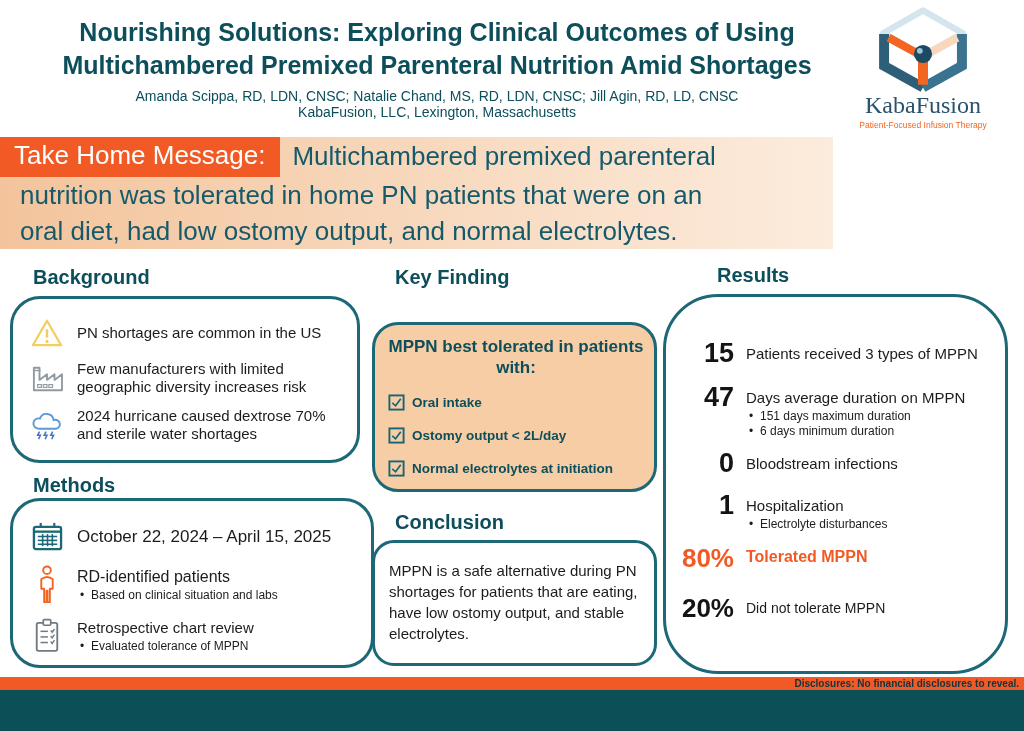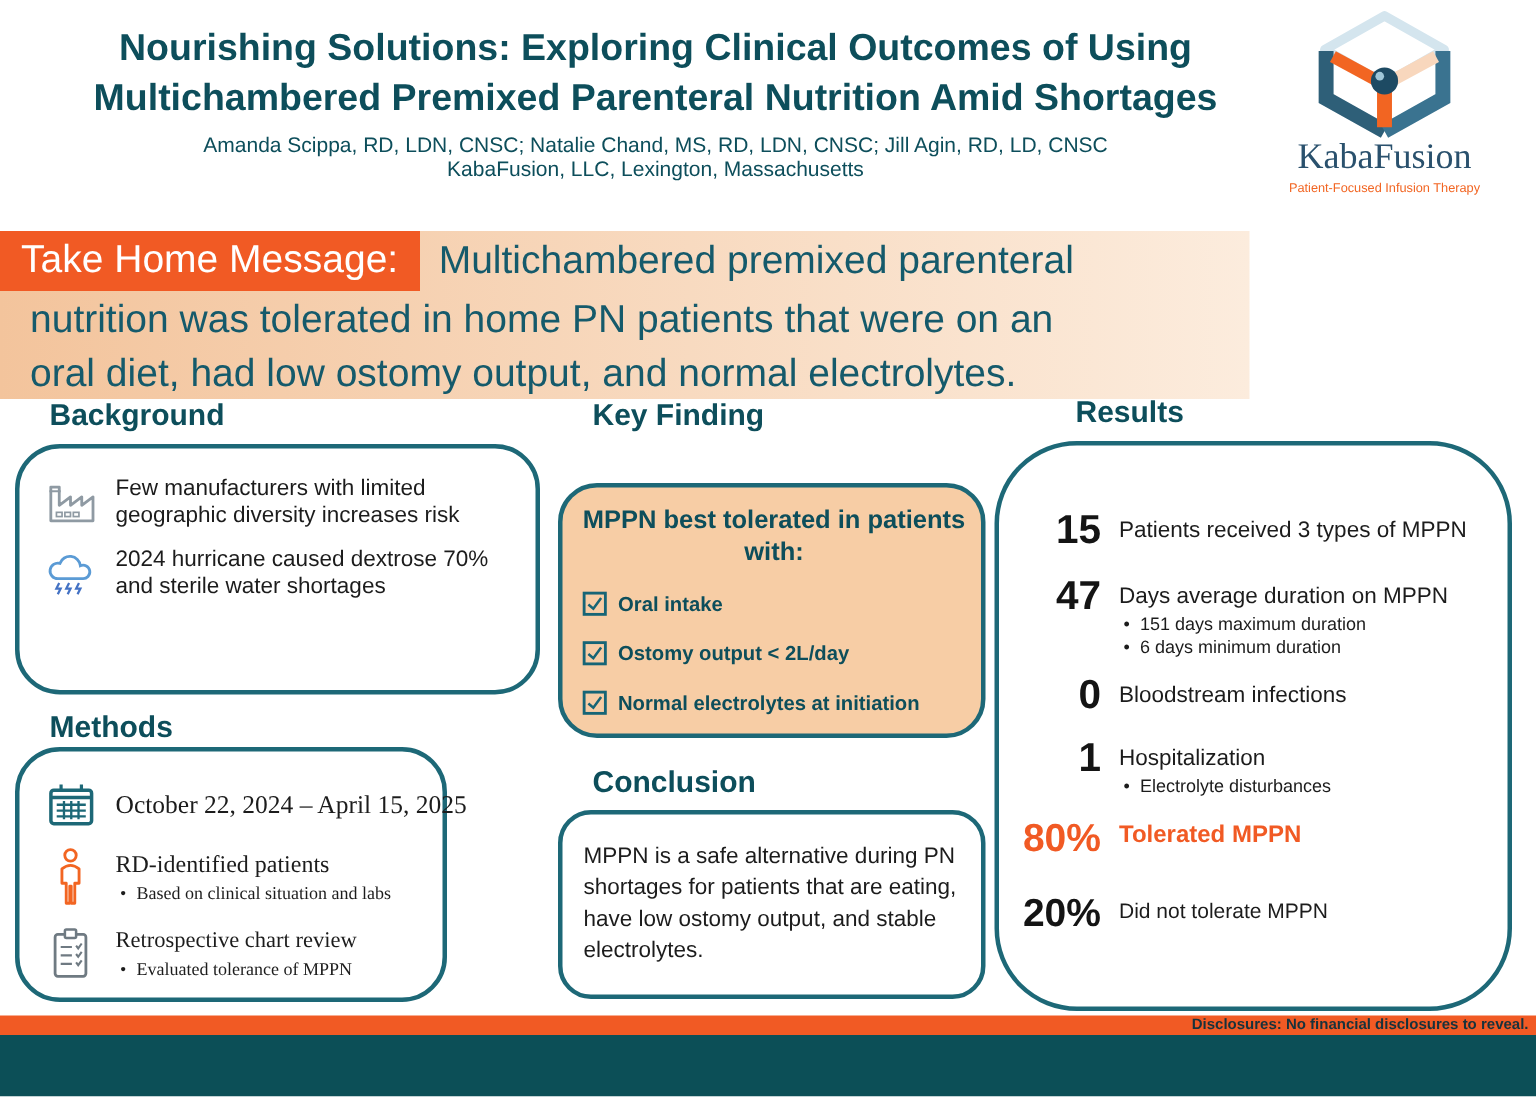--- a/index.html
+++ b/index.html
@@ -10,42 +10,42 @@
   .header-text { position:absolute; left:0; top:16px; width:874px; text-align:center; }
   .title { font-size:25px; font-weight:bold; color:#0d4e5b; line-height:33px; }
   .authors { margin-top:6px; font-size:14px; color:#0d4e5b; }
   .affiliation { font-size:14px; color:#0d4e5b; }
 
   .logo { position:absolute; right:12px; top:6px; width:178px; text-align:center; }
   .logo-name { font-family:"Liberation Serif", serif; font-size:24px; color:#2a516d; margin-top:0px; }
   .logo-tagline { font-size:8.5px; color:#f26522; margin-top:1px; }
 
   
-  .take-home { position:absolute; left:0; top:154px; width:833px; height:112px;
+  .take-home { position:absolute; left:0; top:137px; width:833px; height:112px;
                background:linear-gradient(to right,#f3c49c,#fcecdd); }
   .th-line1 { display:flex; align-items:flex-start; }
   .th-label { flex:none; background:#f15a24; color:#ffffff; font-size:26px; font-weight:normal;
               padding:3px 15px 6px 14px; }
   .th-l1text { font-size:26px; color:#155a6b; padding:4px 0 0 12px; }
   .th-line { font-size:26px; color:#155a6b; line-height:36px; padding-left:20px; }
 
   
   .section-heading { position:absolute; font-size:20px; font-weight:bold; color:#0d4e5b; }
 
   
   .round-box { position:absolute; background:#ffffff; border:3px solid #1d6877; }
 
   .bg-box { left:10px; top:296px; width:350px; height:167px; border-radius:30px;
             padding:18px 10px 0 14px; display:flex; flex-direction:column; gap:11px; }
   .icon-row { display:flex; align-items:center; gap:10px; }
   .icon-cell { flex:none; width:40px; display:flex; justify-content:center; }
   .icon-text { font-size:15px; color:#1c1c1c; line-height:18px; }
 
-  .methods-box { left:10px; top:498px; width:288px; height:170px; border-radius:30px;
-                 padding:20px 8px 0 14px; display:flex; flex-direction:column; gap:13px;font-family:Liberation Serif, serif; }
+  .methods-box { left:10px; top:498px; width:364px; height:170px; border-radius:30px;
+                 padding:20px 8px 0 14px; display:flex; flex-direction:column; gap:13px; }
   .m-main { font-size:16px; color:#1c1c1c; line-height:19px; white-space:nowrap; }
   .m-date { font-size:17px; }
   .bullets { list-style:none; margin-top:2px; }
   .bullets li { position:relative; font-size:12px; color:#1c1c1c; line-height:15px; padding-left:14px; }
   .bullets li::before { content:"•"; position:absolute; left:3px; }
 
   .kf-box { left:372px; top:298px; width:285px; height:170px; border-radius:26px;
             background:#f7cda5; padding:11px 10px 0 13px;margin-top:24px; }
   .kf-title { text-align:center; font-size:17px; font-weight:bold; color:#0d4e5b; line-height:21px; }
   .kf-item { display:flex; align-items:center; gap:7px; margin-top:16px; }
@@ -113,20 +113,30 @@
       <span class="th-l1text">Multichambered premixed parenteral</span>
     </div>
     <div class="th-line">nutrition was tolerated in home PN patients that were on an</div>
     <div class="th-line">oral diet, had low ostomy output, and normal electrolytes.</div>
   </div>
 
   <div class="section-heading" style="left:33px; top:266px;">Background</div>
   <div class="round-box bg-box">
     <div class="icon-row">
       <span class="icon-cell">
+        <svg viewBox="0 0 36 34" width="34" height="32">
+          <path d="M18 4 L33 30 H3 Z" fill="none" stroke="#f2ce61" stroke-width="2.4" stroke-linejoin="round"></path>
+          <line x1="18" y1="13" x2="18" y2="22" stroke="#f2ce61" stroke-width="2.6"></line>
+          <circle cx="18" cy="26" r="1.7" fill="#f2ce61"></circle>
+        </svg>
+      </span>
+      <span class="icon-text">PN shortages are common in the US</span>
+    </div>
+    <div class="icon-row">
+      <span class="icon-cell">
         <svg viewBox="0 0 38 32" width="36" height="30">
           <path d="M5 29 V5 h6 v13 l8 -6 v6 l8 -6 v6 l8 -6 v17 z" fill="none" stroke="#8f9aa3" stroke-width="2" stroke-linejoin="round"></path>
           <line x1="4" y1="8" x2="12" y2="8" stroke="#8f9aa3" stroke-width="1.5"></line>
           <rect x="9" y="23" width="4" height="3" fill="none" stroke="#8f9aa3" stroke-width="1.2"></rect>
           <rect x="15" y="23" width="4" height="3" fill="none" stroke="#8f9aa3" stroke-width="1.2"></rect>
           <rect x="21" y="23" width="4" height="3" fill="none" stroke="#8f9aa3" stroke-width="1.2"></rect>
         </svg>
       </span>
       <span class="icon-text">Few manufacturers with limited geographic diversity increases risk</span>
     </div>

